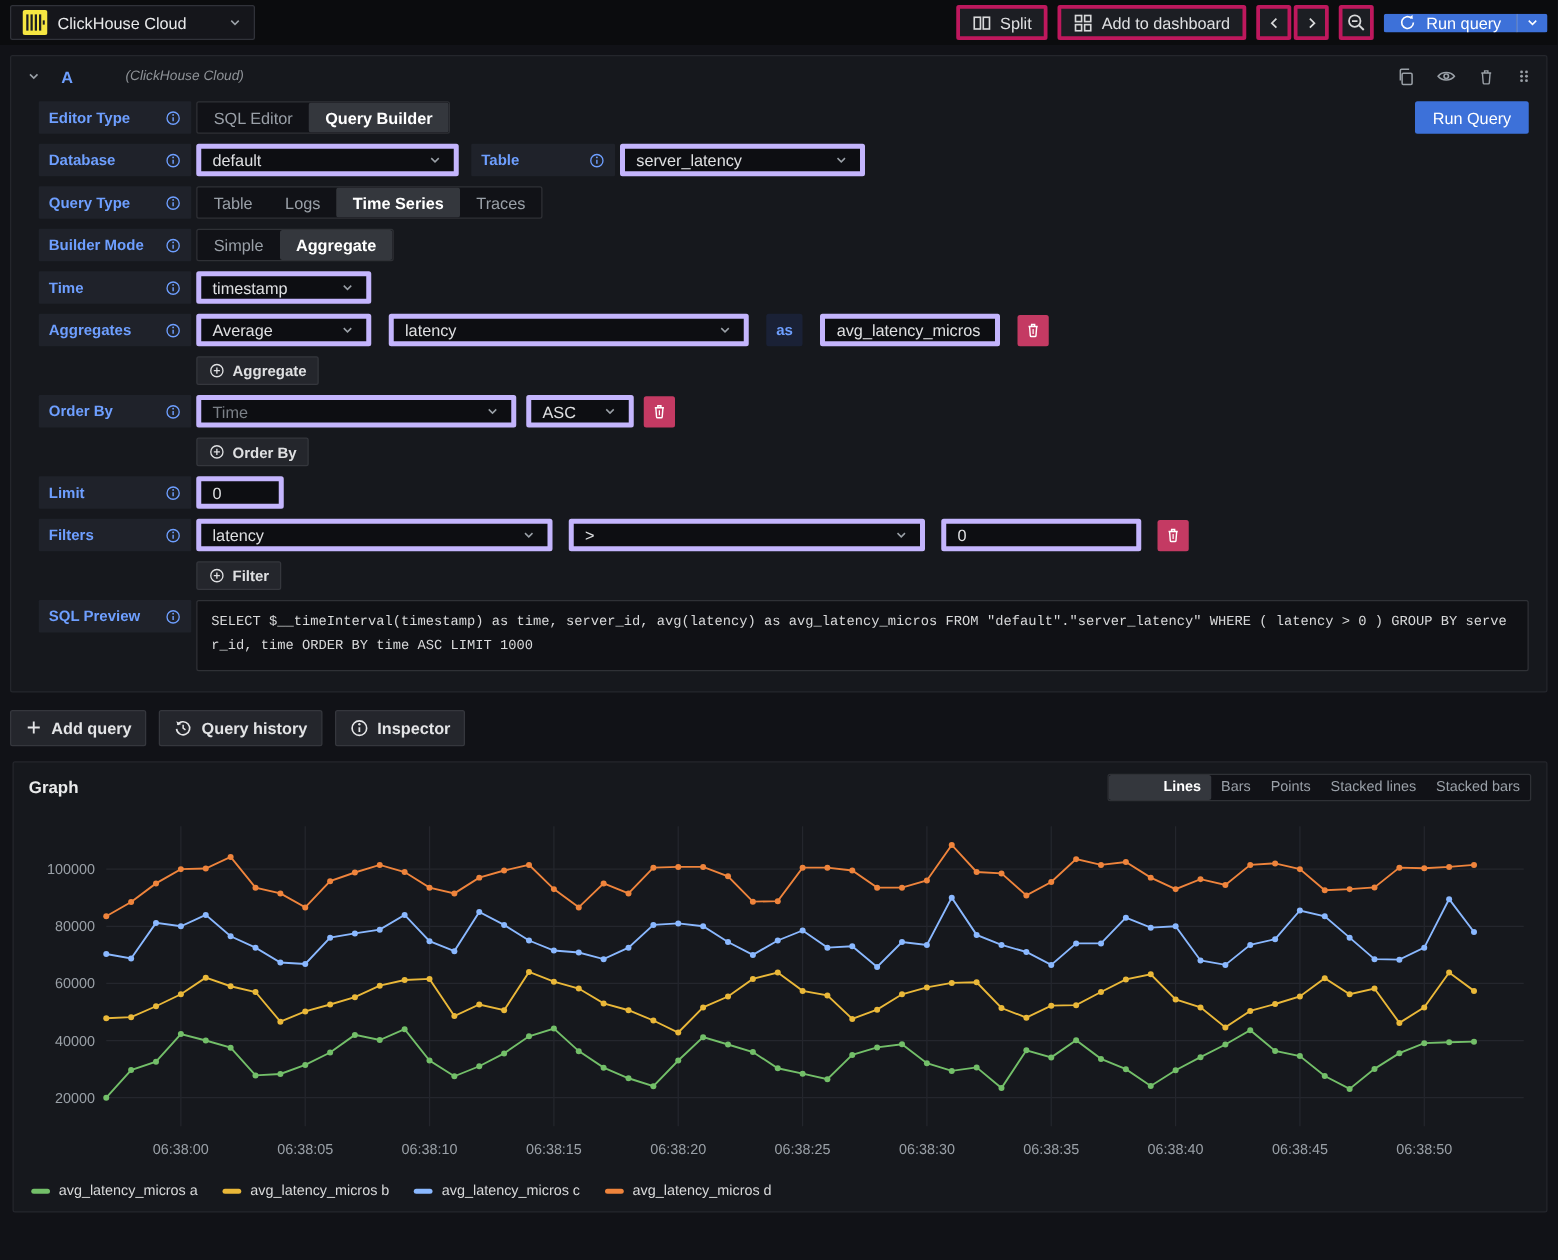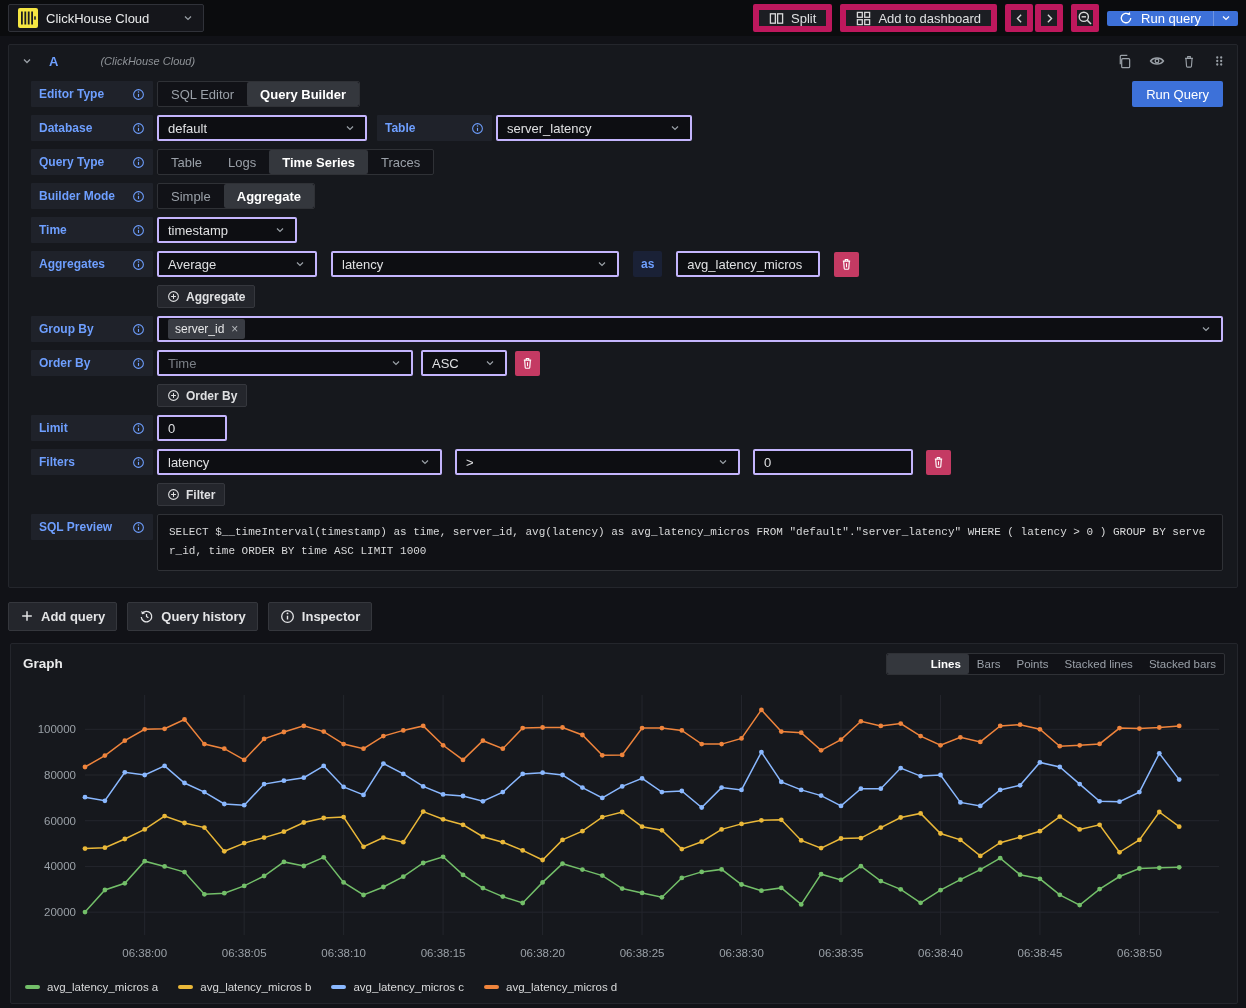--- a/index.html
+++ b/index.html
@@ -11,21 +11,21 @@
   }
   svg { display:block; }
 
   
   .topbar { height:36px; background:#0b0c0e; display:flex; align-items:center;
             justify-content:space-between; padding:0 8px; }
   .ds-picker { height:28px; width:196px; background:#15161b; border:1px solid #303239;
                border-radius:2px; display:flex; align-items:center; gap:8px; padding:0 9px; cursor:pointer; }
   .ds-picker .name { flex:1; font-size:13px; font-weight:500; color:#e9eaeb; }
   .topbar-right { display:flex; align-items:center; gap:8px; }
-  .tb-btn { height:28px; background:#1c1e23; border:6px solid #be185d; border-radius:2px;
+  .tb-btn { height:28px; background:#1c1e23; border:3px solid #be185d; border-radius:2px;
             display:flex; align-items:center; gap:7px; padding:0 10px; font-size:13px;
             font-weight:500; color:#dfe0e2; cursor:pointer; white-space:nowrap; }
   .tb-group { display:flex; align-items:center; gap:2px; }
   .tb-icon-btn { height:28px; width:28px; padding:0; justify-content:center; }
   .runq { display:flex; align-items:stretch; border-radius:2px; overflow:hidden; }
   .runq .main { background:#3d71d9; display:flex; align-items:center; gap:8px;
                 padding:0 12px; color:#fff; font-weight:500; cursor:pointer; }
   .runq .caret { background:#3d71d9; border-left:1px solid rgba(255,255,255,.25);
                  display:flex; align-items:center; padding:0 6px; cursor:pointer; }
 
@@ -38,21 +38,21 @@
   .q-header-icons { margin-left:auto; display:flex; align-items:center; gap:17px; color:#9aa0a7; }
   .q-header-icons > span { cursor:pointer; display:flex; }
 
   .editor-body { padding:4px 14px 16px 22px; display:flex; flex-direction:column; gap:8px; }
   .frow { display:flex; align-items:center; }
   .flabel { width:122px; min-width:122px; height:26px; background:#1f222a; border-radius:1px;
             display:flex; align-items:center; justify-content:space-between; padding:0 8px;
             color:#6e9fff; font-size:12px; font-weight:600; margin-right:4px; }
   .indent { margin-left:126px; }
 
-  .select, .tinput { height:26px; background:#0d0e12; border:2px solid #c4b5fd; border-radius:2px;
+  .select, .tinput { height:26px; background:#0d0e12; border:4px solid #c4b5fd; border-radius:2px;
             display:flex; align-items:center; padding:0 9px; font-size:13px; color:#dfe0e2; cursor:pointer; }
   .select { justify-content:space-between; }
   .placeholder { color:#7b8087; }
   .radio-group { display:flex; align-items:stretch; height:26px; background:#111217;
                  border:1px solid #2f3136; border-radius:2px; overflow:hidden; }
   .radio-opt { display:flex; align-items:center; padding:0 13px; font-size:13px; color:#9aa0a8;
                font-weight:500; cursor:pointer; white-space:nowrap; }
   .radio-opt.selected { background:#34373d; color:#ffffff; font-weight:700; border-radius:2px; }
 
   .as-badge { height:26px; padding:0 8px; background:#1a2136; color:#6e9fff; font-size:12px;
@@ -319,21 +319,21 @@
 
     <div class="frow" style="gap:14px">
       <div class="flabel" style="margin-right:-10px">
         <span>Aggregates</span>
         <svg width="13" height="13" viewBox="0 0 16 16">
             <circle cx="8" cy="8" r="6" fill="none" stroke="#6e9fff" stroke-width="1.3"></circle>
             <line x1="8" y1="7.2" x2="8" y2="11" stroke="#6e9fff" stroke-width="1.4"></line>
             <circle cx="8" cy="4.8" r="0.9" fill="#6e9fff"></circle>
           </svg>
       </div>
-      <div class="select" style="width:160px">
+      <div class="select" style="width:140px">
         <span>Average</span>
         <svg width="12" height="12" viewBox="0 0 16 16">
             <polyline points="4,6 8,10 12,6" fill="none" stroke="#9aa0a7" stroke-width="1.6"></polyline>
           </svg>
       </div>
       <div class="select" style="width:288px">
         <span>latency</span>
         <svg width="12" height="12" viewBox="0 0 16 16">
             <polyline points="4,6 8,10 12,6" fill="none" stroke="#9aa0a7" stroke-width="1.6"></polyline>
           </svg>
@@ -353,39 +353,20 @@
       <div class="add-btn">
         <svg width="13" height="13" viewBox="0 0 16 16">
             <circle cx="8" cy="8" r="6" fill="none" stroke="#dfe0e2" stroke-width="1.3"></circle>
             <line x1="8" y1="5" x2="8" y2="11" stroke="#dfe0e2" stroke-width="1.3"></line>
             <line x1="5" y1="8" x2="11" y2="8" stroke="#dfe0e2" stroke-width="1.3"></line>
           </svg>
         <span>Aggregate</span>
       </div>
     </div>
 
-    <div class="frow">
-      <div class="flabel">
-        <span>Group By</span>
-        <svg width="13" height="13" viewBox="0 0 16 16">
-            <circle cx="8" cy="8" r="6" fill="none" stroke="#6e9fff" stroke-width="1.3"></circle>
-            <line x1="8" y1="7.2" x2="8" y2="11" stroke="#6e9fff" stroke-width="1.4"></line>
-            <circle cx="8" cy="4.8" r="0.9" fill="#6e9fff"></circle>
-          </svg>
-      </div>
-      <div class="select" style="flex:1">
-        <span class="tag">
-          <span>server_id</span>
-          <span class="x">×</span>
-        </span>
-        <svg width="12" height="12" viewBox="0 0 16 16">
-            <polyline points="4,6 8,10 12,6" fill="none" stroke="#9aa0a7" stroke-width="1.6"></polyline>
-          </svg>
-      </div>
-    </div>
 
     <div class="frow" style="gap:8px">
       <div class="flabel" style="margin-right:-4px">
         <span>Order By</span>
         <svg width="13" height="13" viewBox="0 0 16 16">
             <circle cx="8" cy="8" r="6" fill="none" stroke="#6e9fff" stroke-width="1.3"></circle>
             <line x1="8" y1="7.2" x2="8" y2="11" stroke="#6e9fff" stroke-width="1.4"></line>
             <circle cx="8" cy="4.8" r="0.9" fill="#6e9fff"></circle>
           </svg>
       </div>

